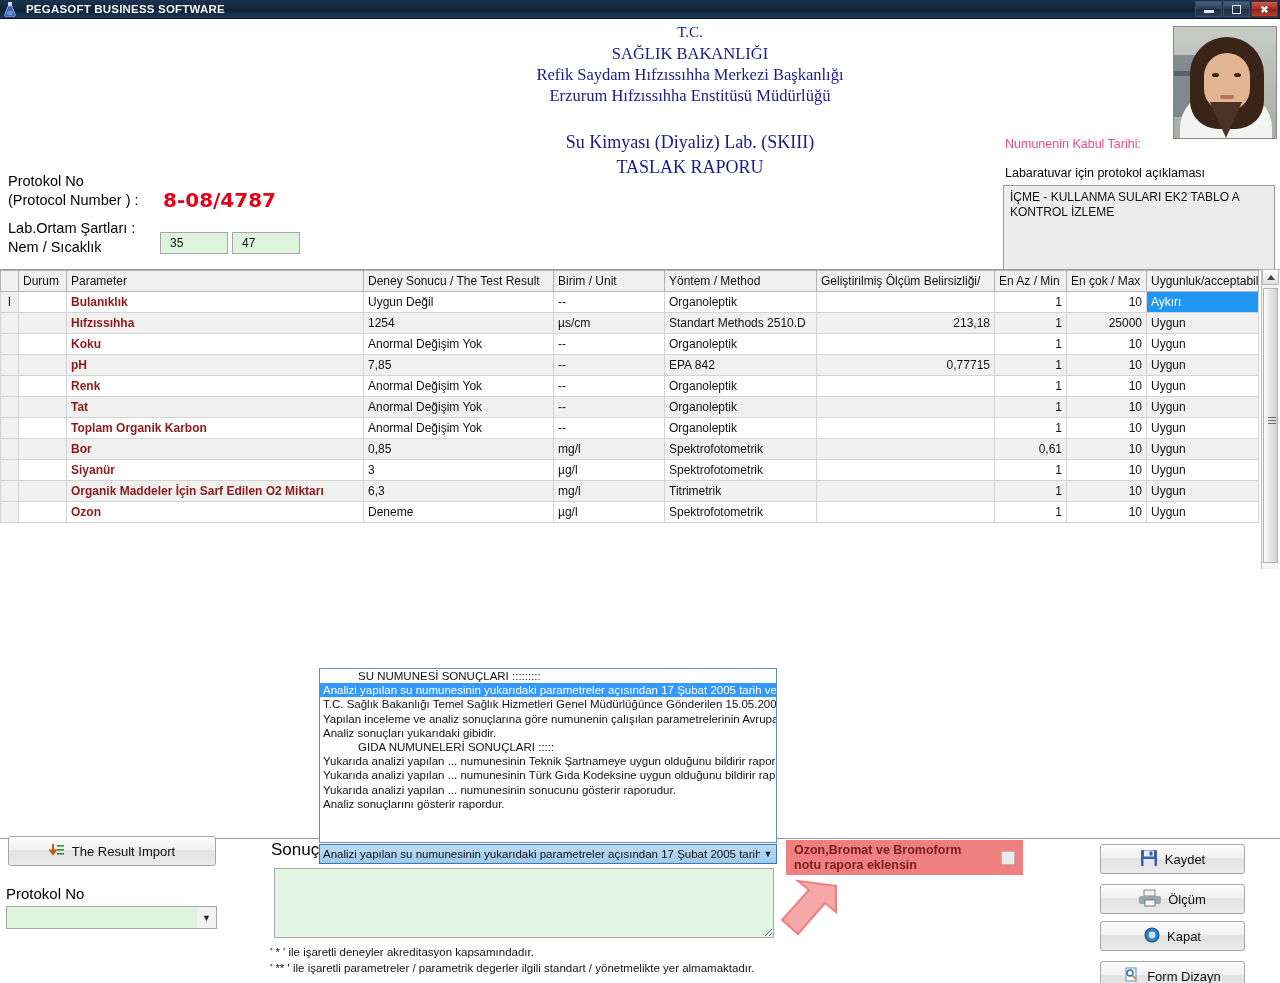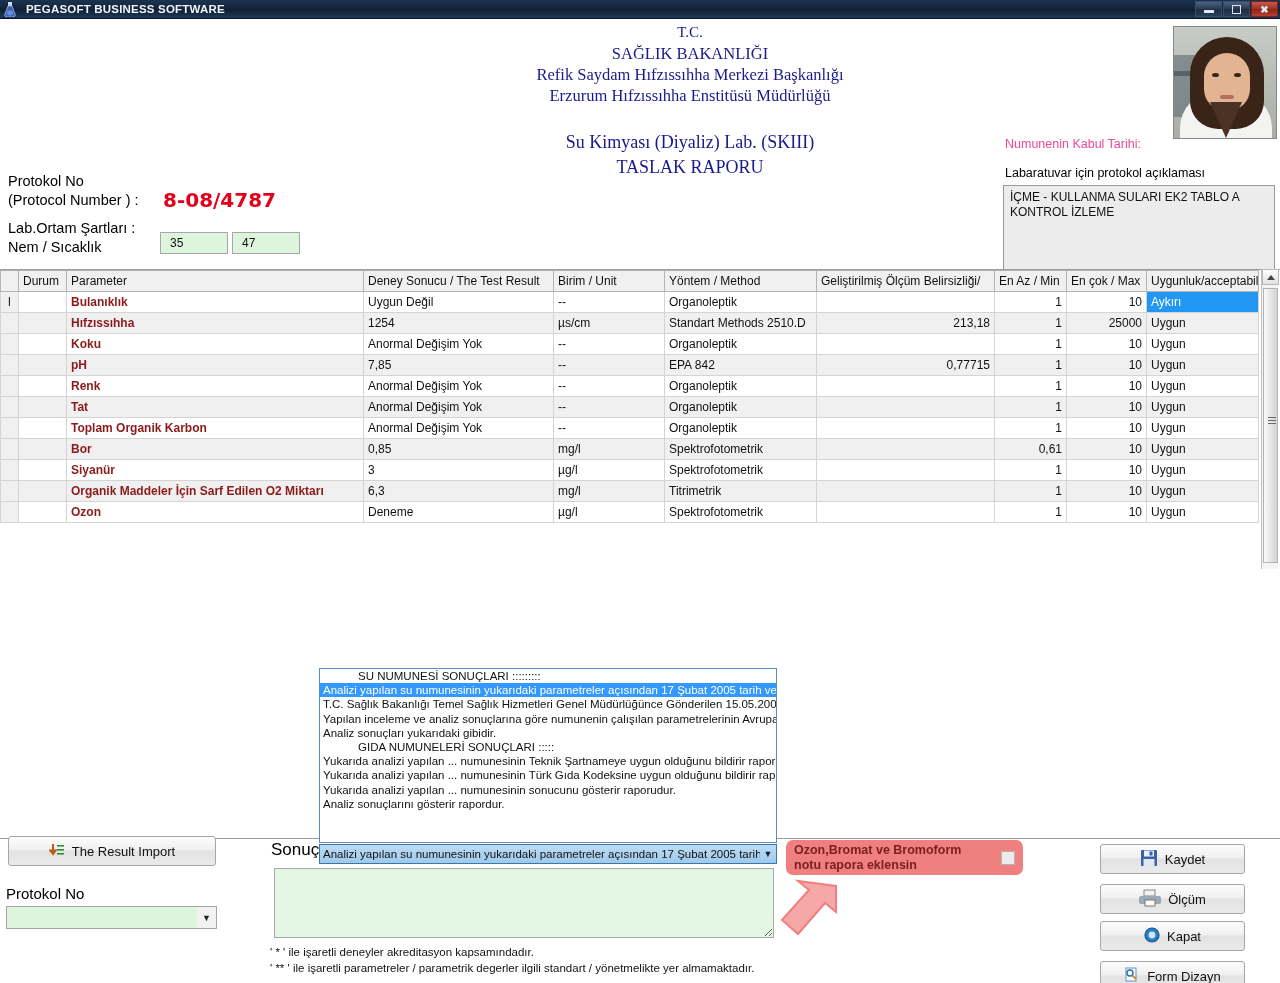--- a/index.html
+++ b/index.html
@@ -242,21 +242,21 @@
   .protokol-combo .cap { flex: 1; }
   .protokol-combo .dd {
     width: 19px; height: 21px; display: flex; align-items: center; justify-content: center;
     background: #f2f2f2; font-size: 9px; color: #222;
   }
 
   
   .ozon-note {
     position: absolute; left: 786px; top: 840px; width: 237px; height: 35px;
     background: #f08080; display: flex; align-items: center;
-    padding: 0 8px; gap: 6px; border-radius: 7px;
+    padding: 0 8px; gap: 6px;
   }
   .ozon-note .txt {
     flex: 1; font-size: 12.5px; font-weight: bold; color: #7a2020; line-height: 15px;
   }
   .ozon-note .chk {
     width: 14px; height: 14px; background: #ebebeb; border: 1px solid #b5b5b5; flex: none;
   }
   .arrow-up {
     position: absolute; left: 780px; top: 878px; width: 62px; height: 60px;
   }

